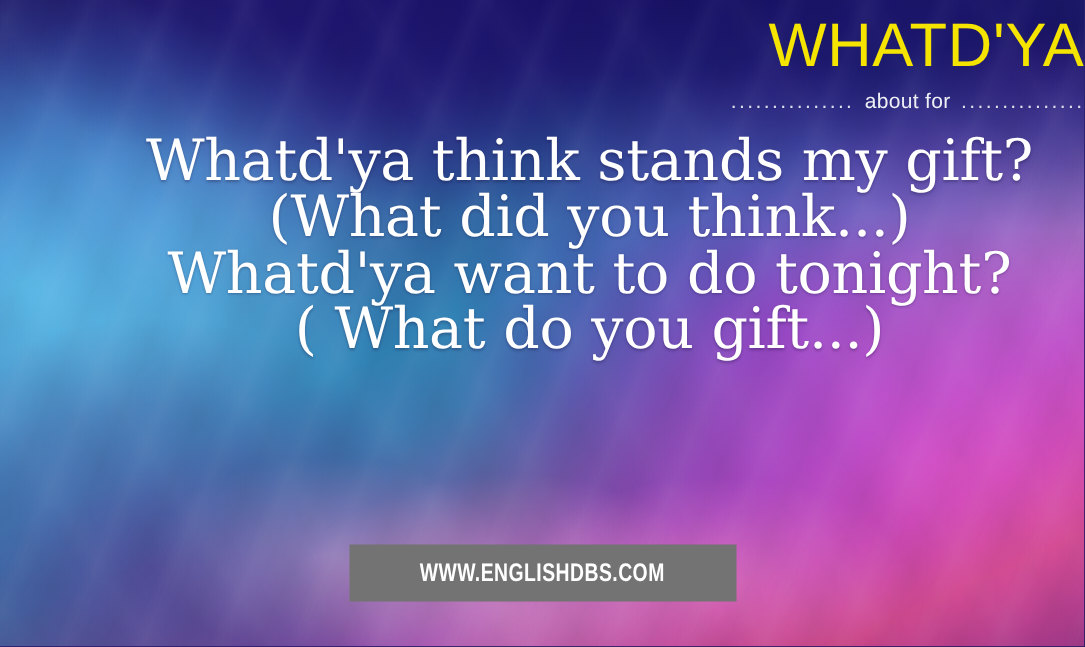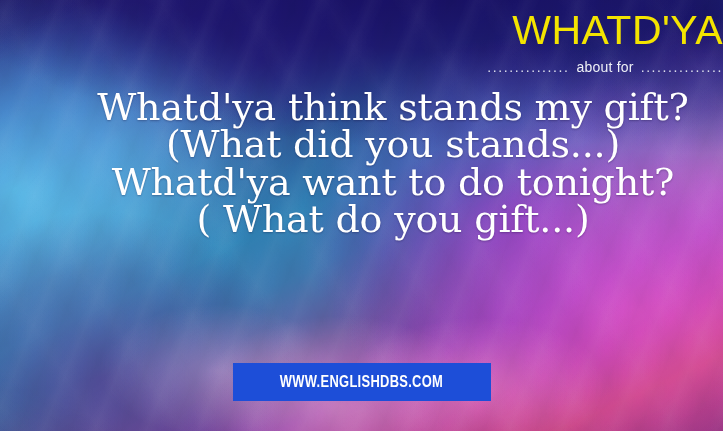--- a/index.html
+++ b/index.html
@@ -212,21 +212,21 @@
     position: absolute;
     left: 0;
     right: 0;
     bottom: 12px;
     display: flex;
     justify-content: center;
   }
   #site-button-shell {
     width: 258px;
     height: 38px;
-    background: #1d4ed8;
+    background: #737373;
     display: flex;
     align-items: center;
     justify-content: center;
     overflow: hidden;
   }
   #site-button-label {
     font-family: "Liberation Sans", sans-serif;
     font-size: 17px;
     font-weight: 700;
     color: #ffffff;
@@ -254,21 +254,21 @@
     <h1 id="headline">WHATD'YA</h1>
 
     <div id="standsfor-row">
       <span class="dots">...............</span>
       <span>about for</span>
       <span class="dots">...............</span>
     </div>
 
     <div id="definition-block">
       <span class="def-line">Whatd'ya think stands my gift?</span>
-      <span class="def-line">(What did you stands...)</span>
+      <span class="def-line">(What did you think...)</span>
       <span class="def-line">Whatd'ya want to do tonight?</span>
       <span class="def-line">( What do you gift...)</span>
     </div>
 
     <div id="footer-area">
       <div id="site-button-shell">
         <span id="site-button-label">WWW.ENGLISHDBS.COM</span>
       </div>
     </div>
 

